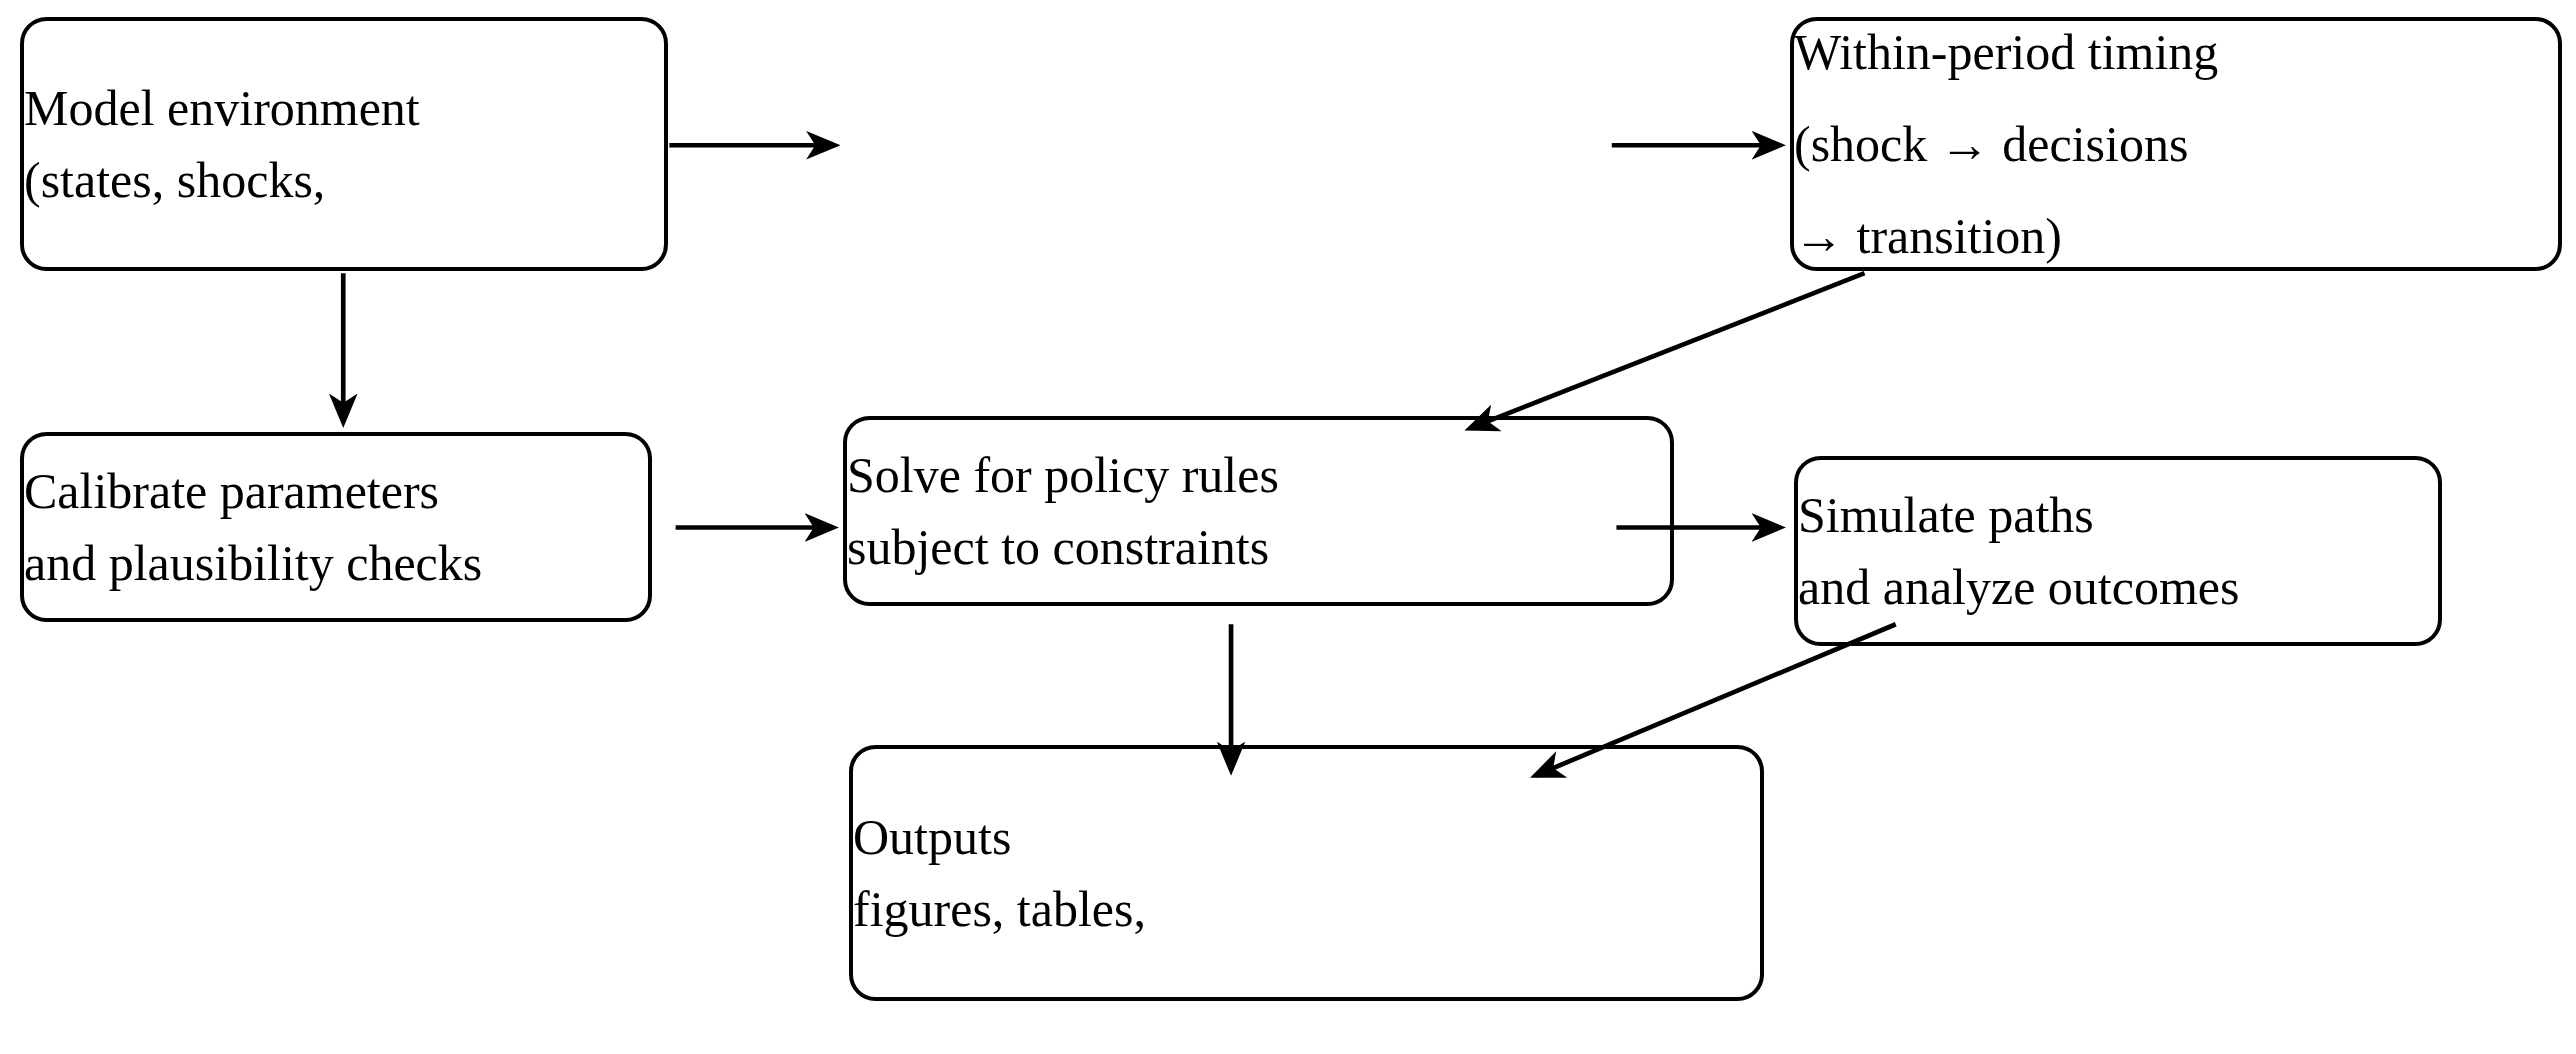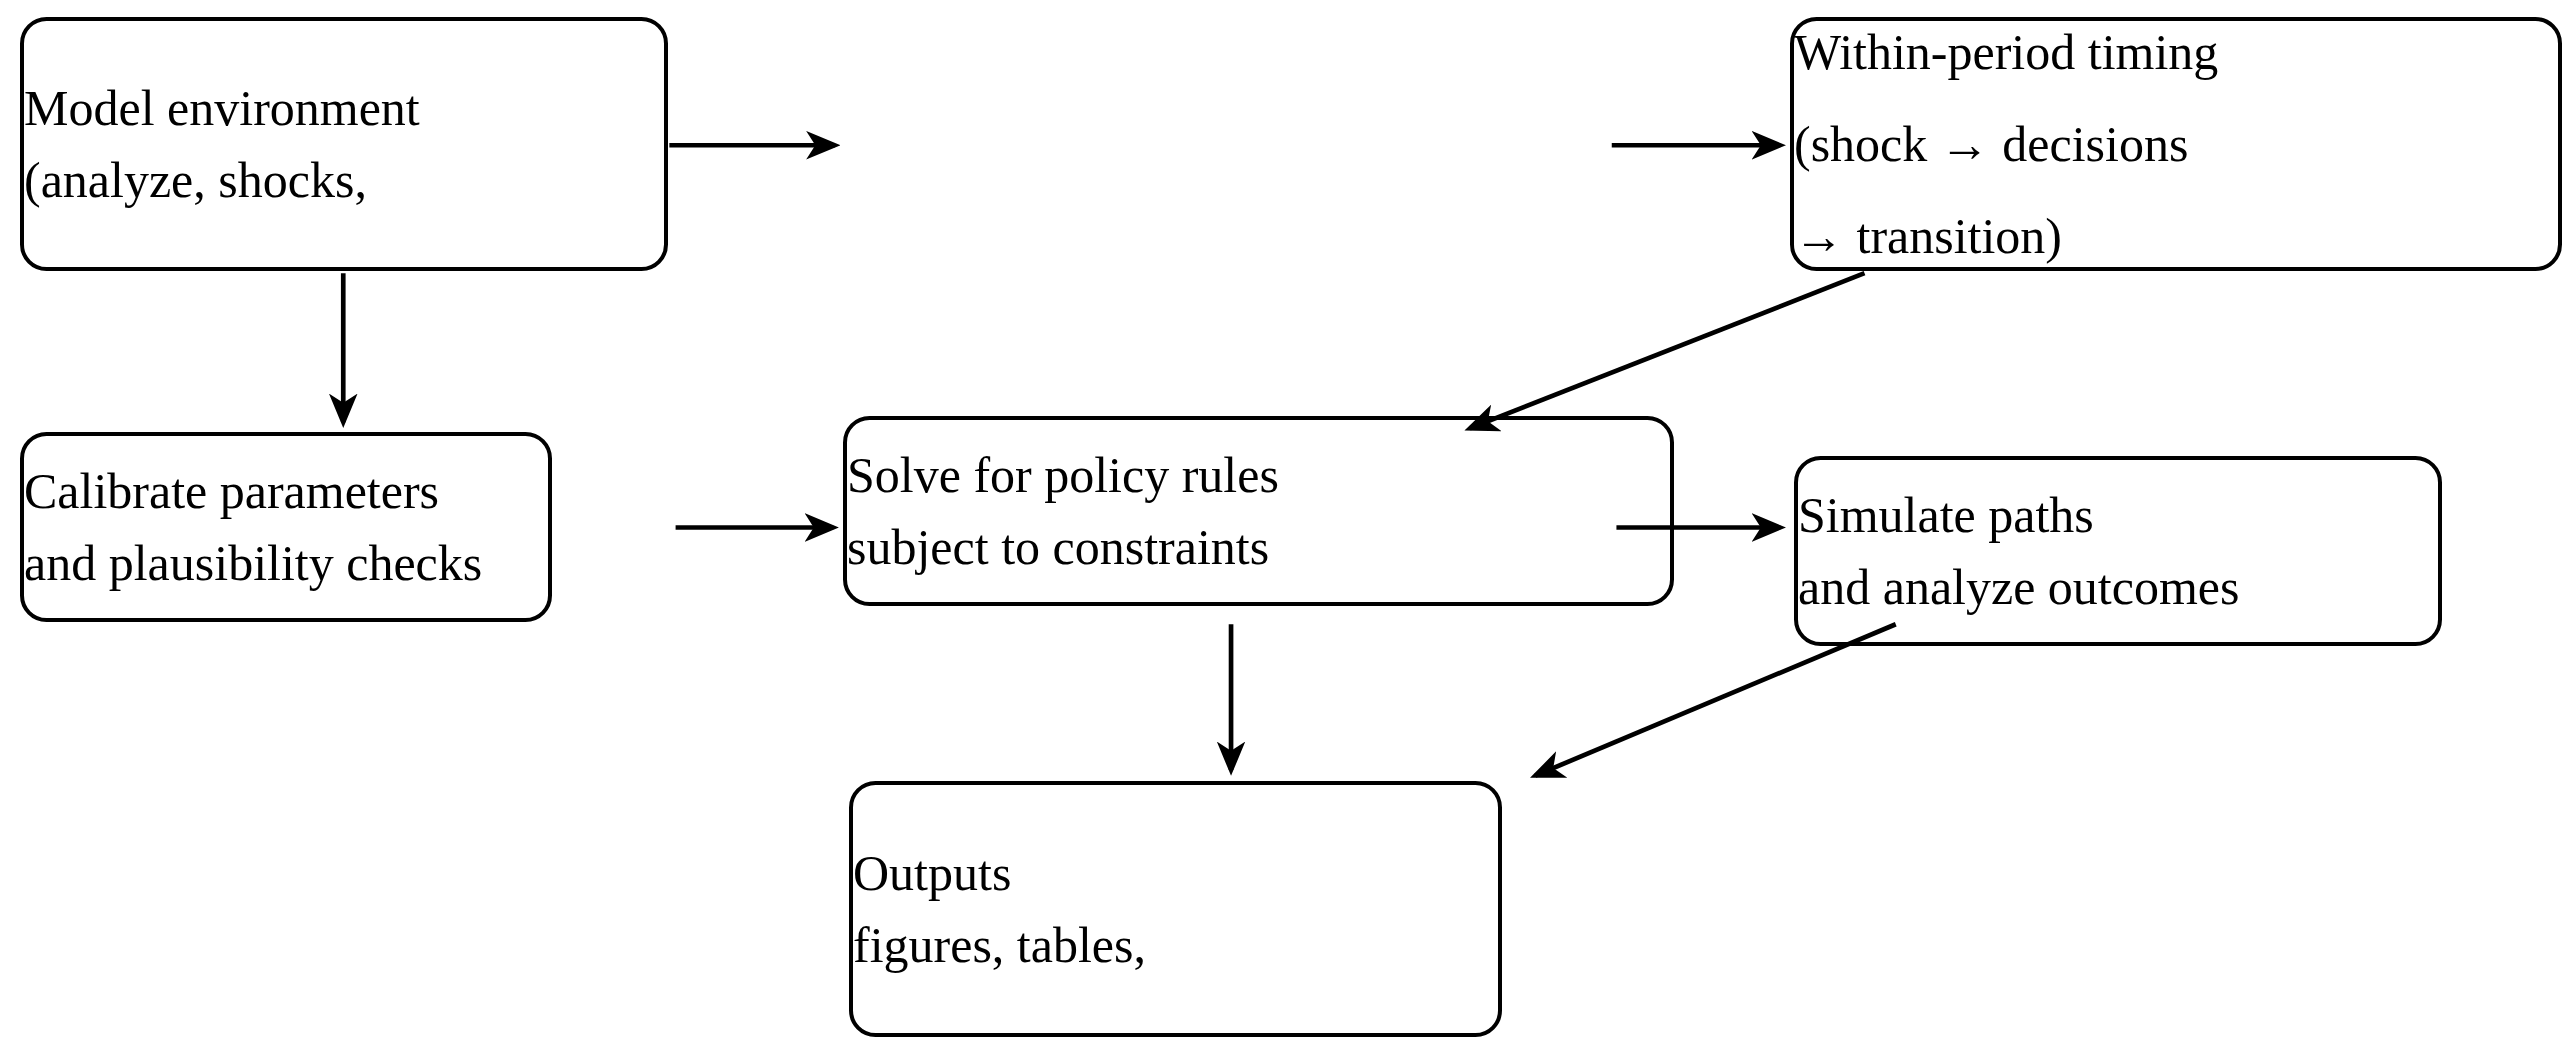--- a/index.html
+++ b/index.html
@@ -25,43 +25,43 @@
     text-align: center;
     font-size: 50px;
     line-height: 1.44;
     z-index: 1;
   }
   .node .line { display: block; white-space: nowrap; }
   
   .n-model     { left: 20px;   top: 17px;   width: 648px; height: 254px; }
   .n-dynamic   { left: 845px; top: 17px;   width: 765px; height: 256px; }
   .n-timing    { left: 1790px; top: 17px;   width: 772px; height: 254px; gap: 20px; }
-  .n-calibrate { left: 20px;   top: 432px;  width: 532px; height: 190px; }
+  .n-calibrate { left: 20px;   top: 432px;  width: 632px; height: 190px; }
   .n-solve     { left: 843px; top: 416px;  width: 831px; height: 190px; }
   .n-simulate  { left: 1794px; top: 432px;  width: 648px; height: 190px; margin-top: 24px; }
-  .n-outputs   { left: 849px; top: 781px; width: 653px; height: 256px; font-family: Liberation Serif, serif; }
+  .n-outputs   { left: 849px; top: 745px; width: 915px; height: 256px; font-family: Liberation Serif, serif; }
   .arrow-layer {
     position: absolute;
     left: 0; top: 0;
     width: 2576px;
     height: 1055px;
     z-index: 2;
     pointer-events: none;
   }
   .arrow-layer line { stroke: #000000; stroke-width: 6; }
   .arrow-layer .head { fill: #000000; }
 </style>
 </head>
 <body>
 
 <div class="canvas">
 
   <div class="node n-model">
     <span class="line">Model environment</span>
-    <span class="line">(analyze, shocks,</span>
+    <span class="line">(states, shocks,</span>
   </div>
 
 
   <div class="node n-timing">
     <span class="line">Within-period timing</span>
     <span class="line">(shock → decisions</span>
     <span class="line">→ transition)</span>
   </div>
 
   <div class="node n-calibrate">

